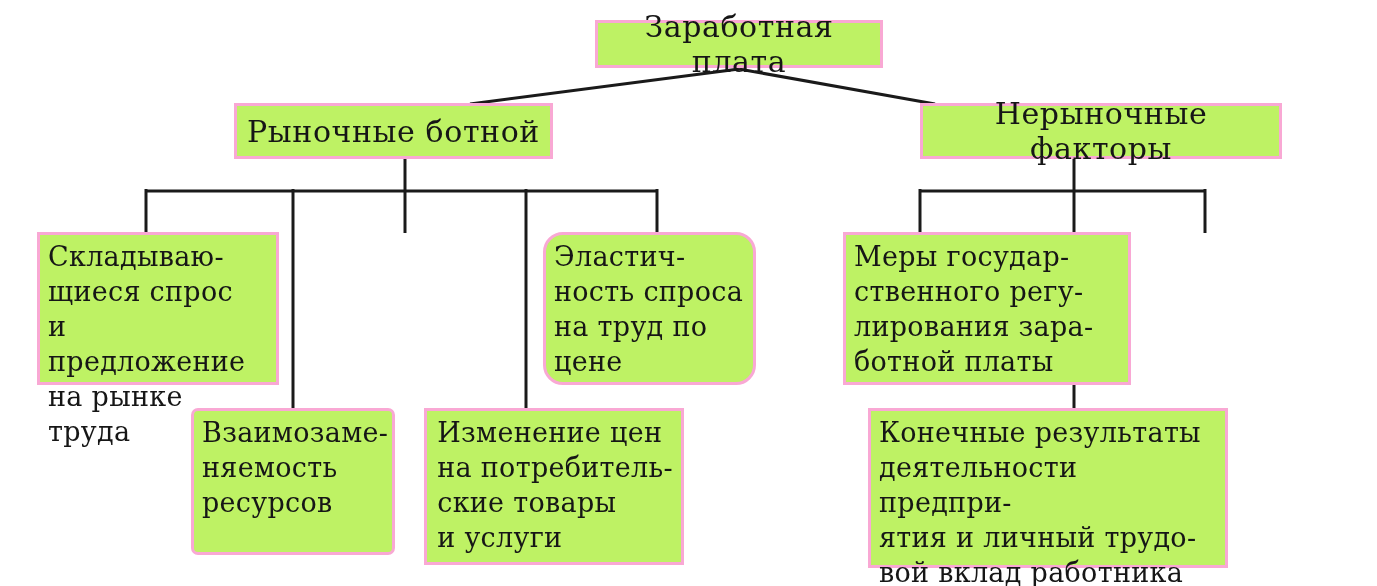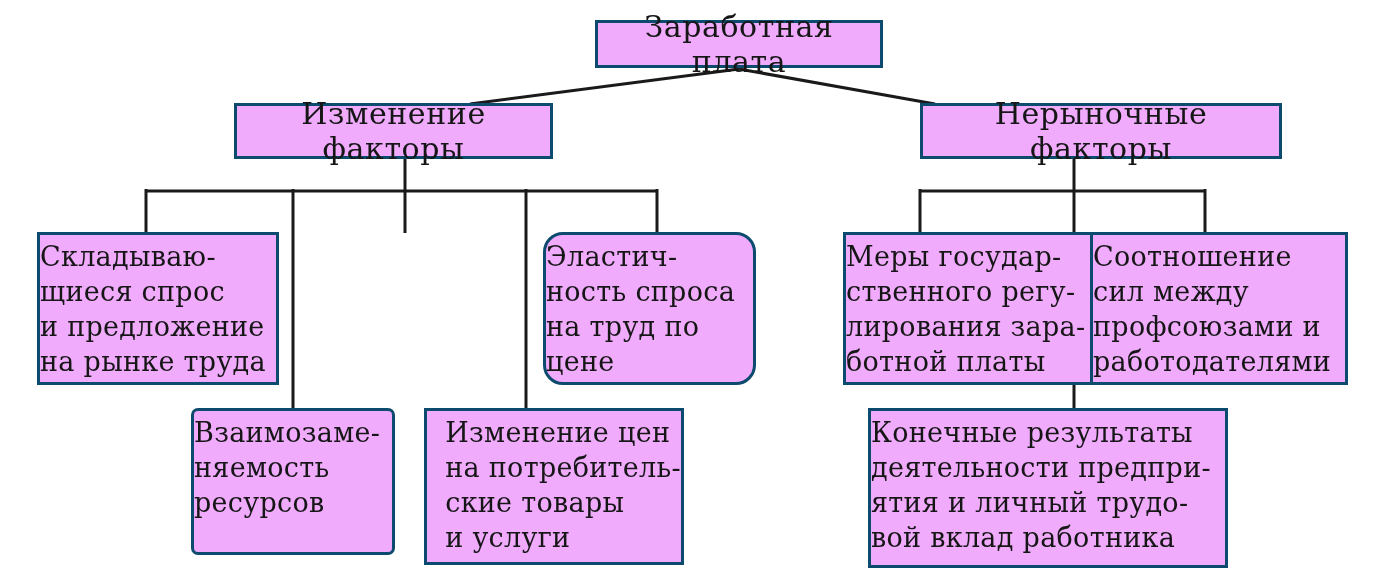--- a/index.html
+++ b/index.html
@@ -9,39 +9,39 @@
     background:#ffffff;
     font-family:"DejaVu Serif","Liberation Serif",serif;
     color:#161616;
     overflow:hidden;
   }
   .connectors{position:absolute;left:0;top:0;width:1377px;height:586px;}
   .connectors line{stroke:#1a1a1a;stroke-width:3;}
   .node{
     position:absolute;
     box-sizing:border-box;
-    border:3px solid #0c4a6e;
-    background:#f0abfc;
+    border:3px solid #f9a8d4;
+    background:#bef264;
     display:flex;
   }
   .node .txt{white-space:pre-line;}
   .hdr{
     align-items:center;
     justify-content:center;
     font-size:30px;
     letter-spacing:0.6px;
     text-align:center;
   }
   .multi{
     align-items:flex-start;
     justify-content:flex-start;
     font-size:27px;
     line-height:35px;
     letter-spacing:0.3px;
-    padding:4px 0;
+    padding:4px 8px;
     text-align:left;
   }
 </style>
 </head>
 <body>
 
 <div class="stage">
 
   <svg class="connectors" viewBox="0 0 1377 586" xmlns="http://www.w3.org/2000/svg">
     <line x1="739" y1="69" x2="470" y2="104"></line>
@@ -58,21 +58,21 @@
     <line x1="920" y1="191" x2="1205" y2="191"></line>
     <line x1="920" y1="189" x2="920" y2="233"></line>
     <line x1="1205" y1="189" x2="1205" y2="233"></line>
   </svg>
 
   <div class="node hdr" style="left:595px;top:20px;width:288px;height:48px;">
     <span class="txt">Заработная плата</span>
   </div>
 
   <div class="node hdr" style="left:234px;top:103px;width:319px;height:56px;">
-    <span class="txt">Изменение факторы</span>
+    <span class="txt">Рыночные ботной</span>
   </div>
 
   <div class="node hdr" style="left:920px;top:103px;width:362px;height:56px;">
     <span class="txt">Нерыночные факторы</span>
   </div>
 
   <div class="node multi" style="left:37px;top:232px;width:242px;height:153px;">
     <span class="txt">Складываю-
 щиеся спрос
 и предложение
@@ -87,26 +87,20 @@
 цене</span>
   </div>
 
   <div class="node multi" style="left:843px;top:232px;width:288px;height:153px;">
     <span class="txt">Меры государ-
 ственного регу-
 лирования зара-
 ботной платы</span>
   </div>
 
-  <div class="node multi" style="left:1090px;top:232px;width:258px;height:153px;">
-    <span class="txt">Соотношение
-сил между
-профсоюзами и
-работодателями</span>
-  </div>
 
   <div class="node multi" style="left:191px;top:408px;width:204px;height:147px;border-radius:7px;">
     <span class="txt">Взаимозаме-
 няемость
 ресурсов</span>
   </div>
 
   <div class="node multi" style="left:424px;top:408px;width:260px;height:157px;justify-content:flex-end;">
     <span class="txt">Изменение цен
 на потребитель-

